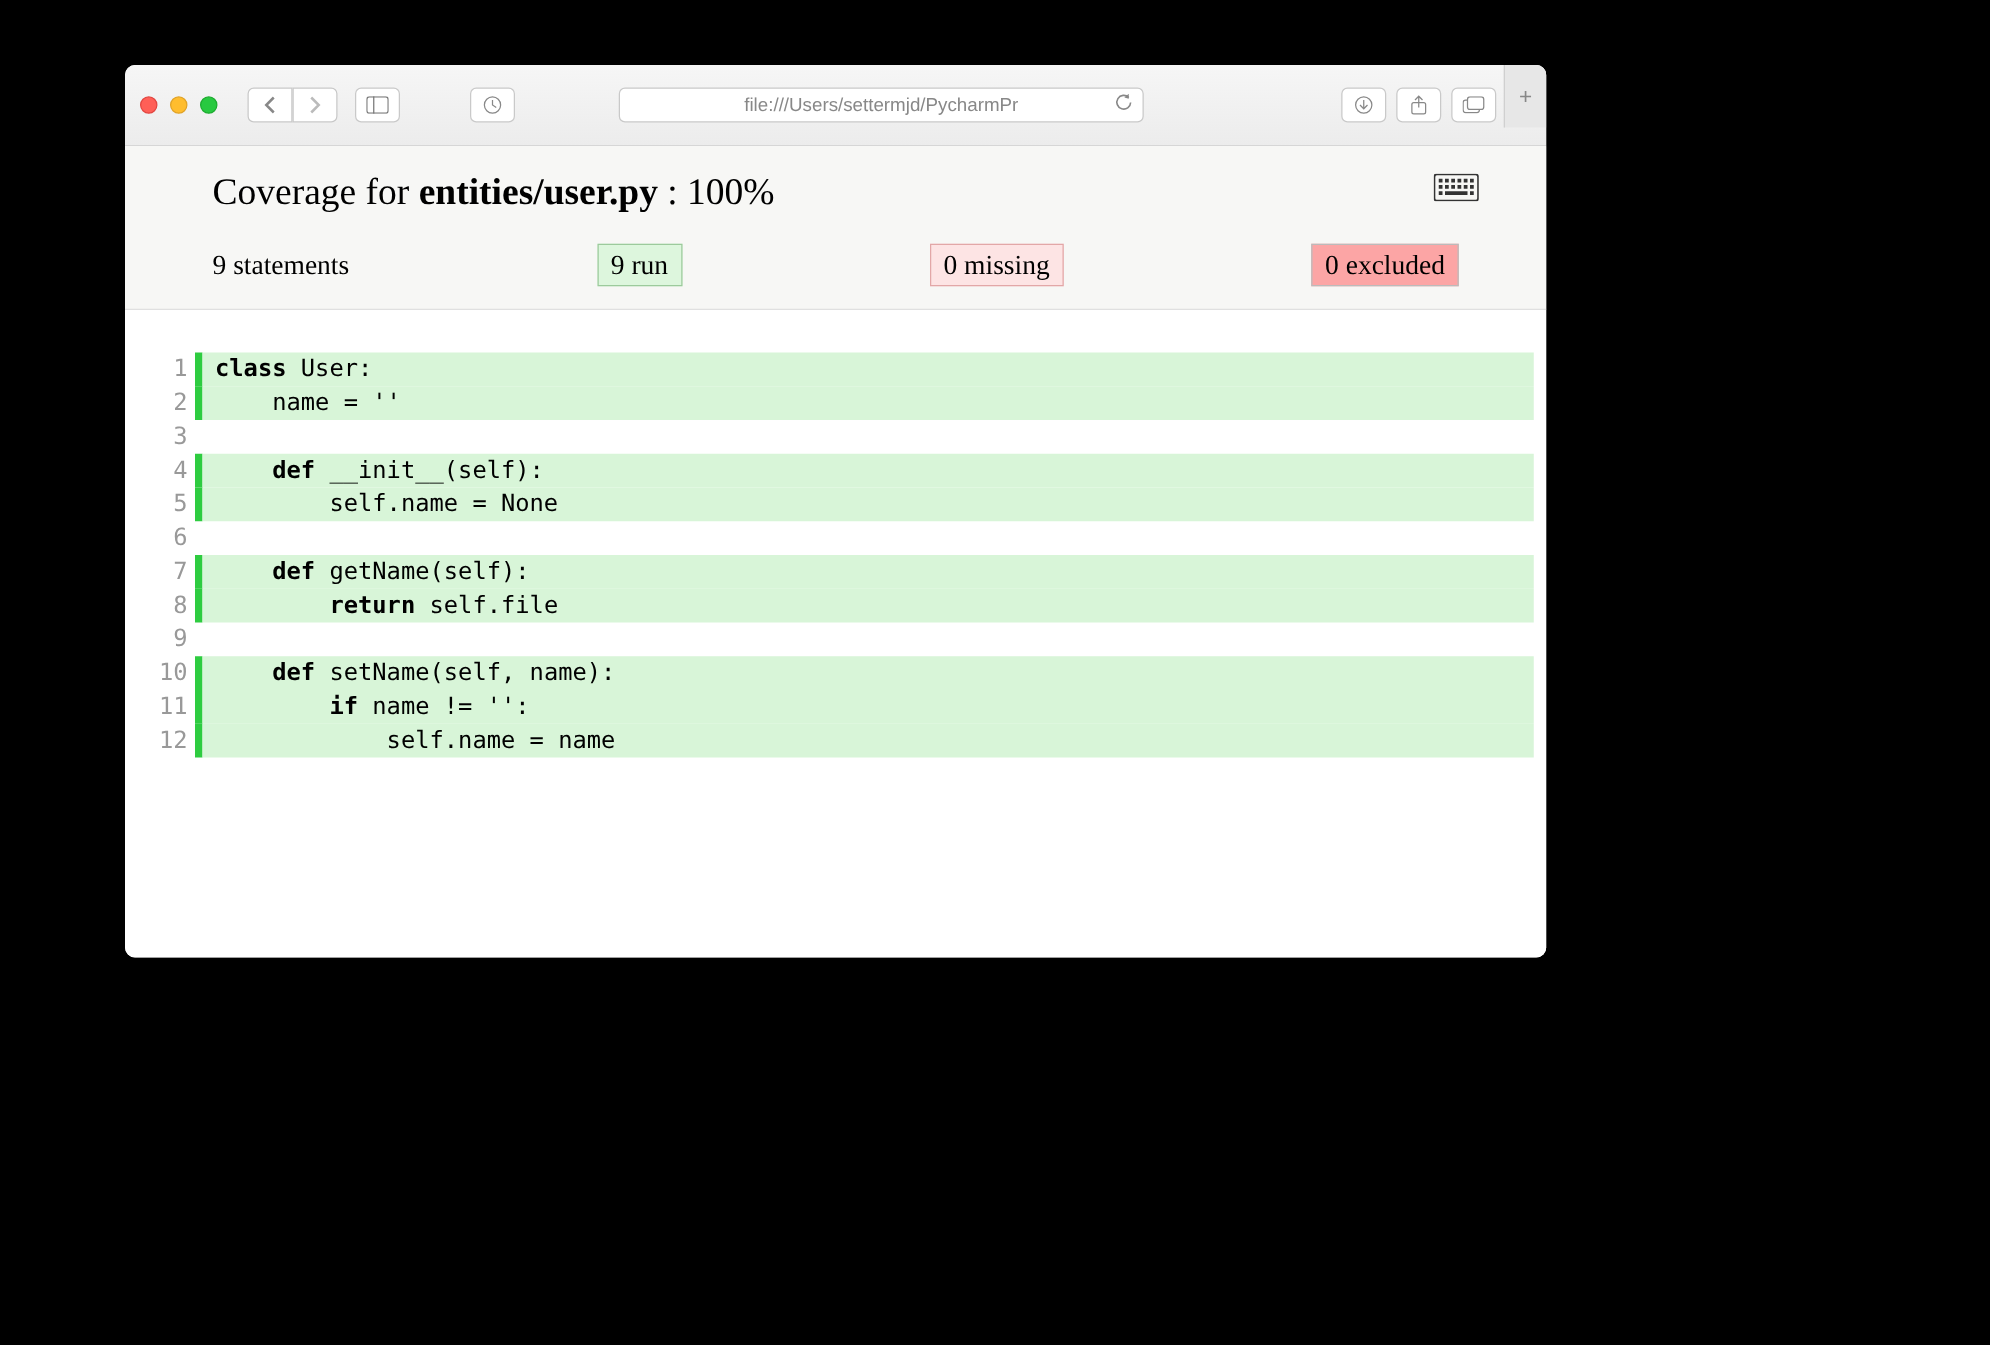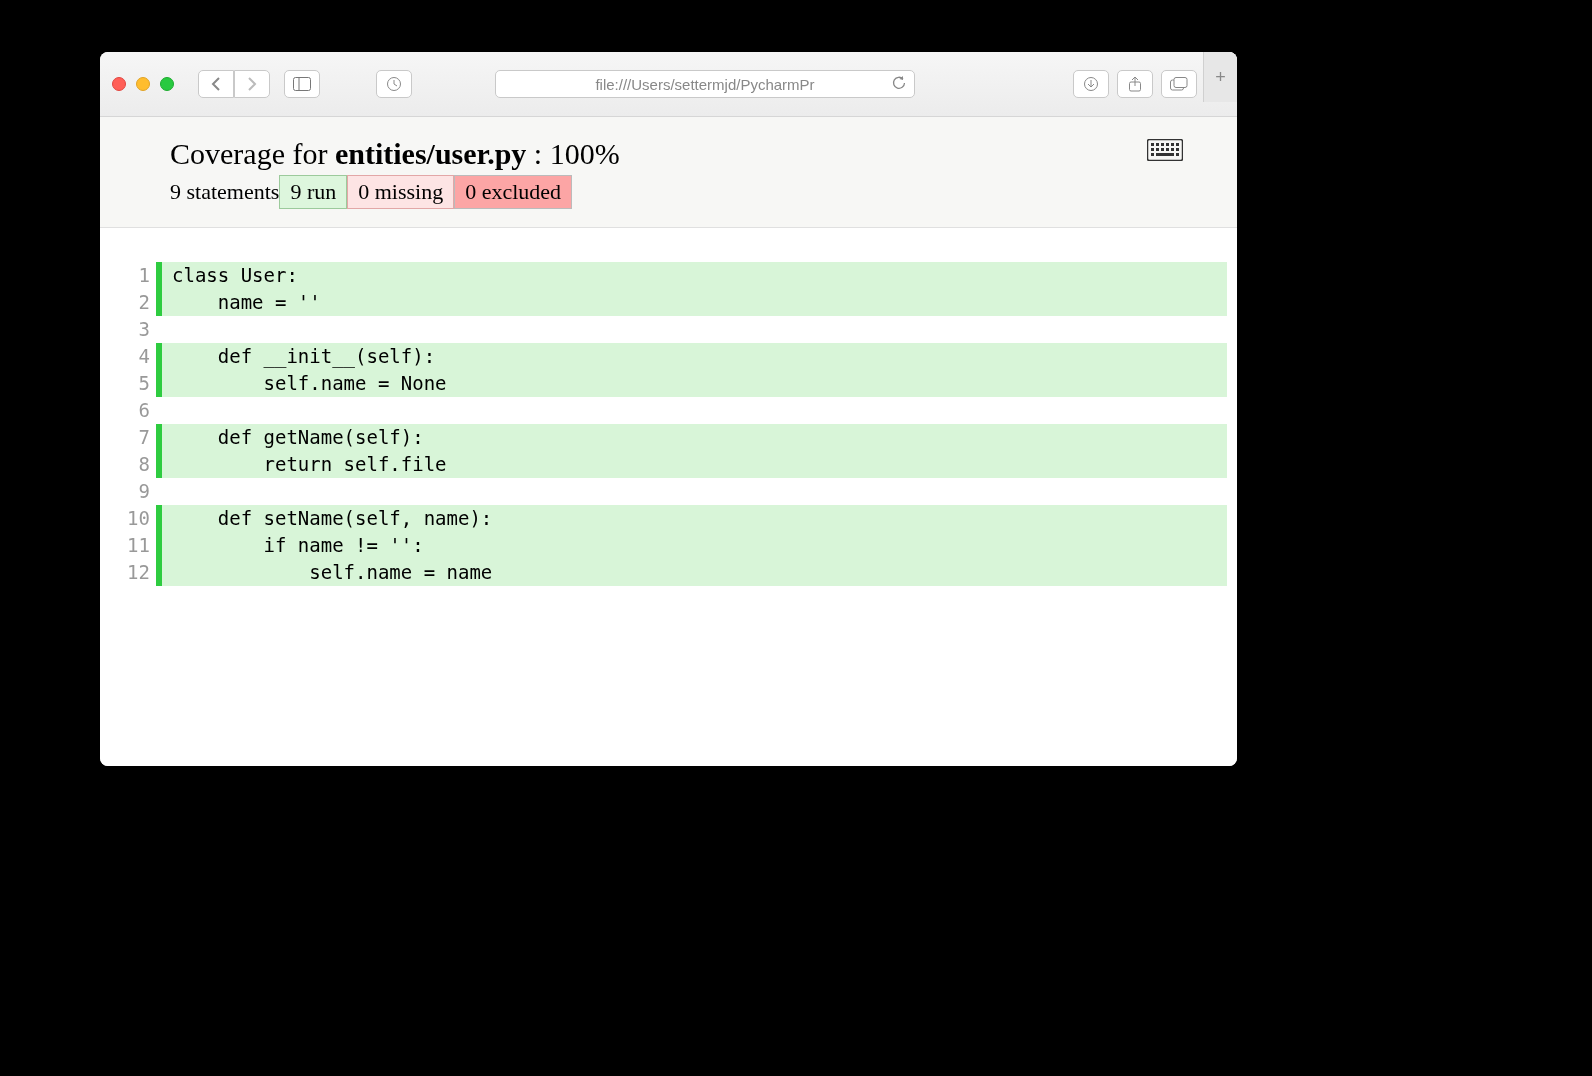--- a/index.html
+++ b/index.html
@@ -85,26 +85,27 @@
       padding: 20px 70px 18px 70px;
       position: relative;
     }
     .title {
       font-family: Georgia, "Times New Roman", serif;
       font-size: 30px;
       color:#000;
     }
     .title .fname { font-weight: bold; }
     .stats-row {
-      margin-top: 4px;
+      margin-top: 24px;
       display:flex;
       align-items:center;
       gap: 0;
       font-family: Georgia, serif;
       font-size: 22px;
+      justify-content: space-between;
     }
     .pill {
       border: 1px solid #bbb;
       padding: 3px 10px;
       font-family: Georgia, serif;
       font-size: 22px;
     }
     .pill.run { background:#ddf6dd; border-color:#9cca9c; }
     .pill.miss { background:#fde4e4; border-color:#e2a7a7; }
     .pill.excl { background:#fca5a5; }
@@ -133,21 +134,21 @@
     }
     .bar.hit { background:#2ecc40; }
     .src {
       flex:1;
       padding-left: 10px;
       white-space: pre;
       color:#000;
       margin-right: 10px;
     }
     .src.hit { background:#d8f5d8; }
-    .kw { font-weight: normal; }
+    .kw { font-weight: bold; }
     .footer {
       padding: 30px 0 0 22px;
       font-family: Georgia, serif;
       font-size: 18px;
       font-style: italic;
       color:#888;
     }
     .footer a { color:#888; text-decoration:none; }
   </style>
 </head>

